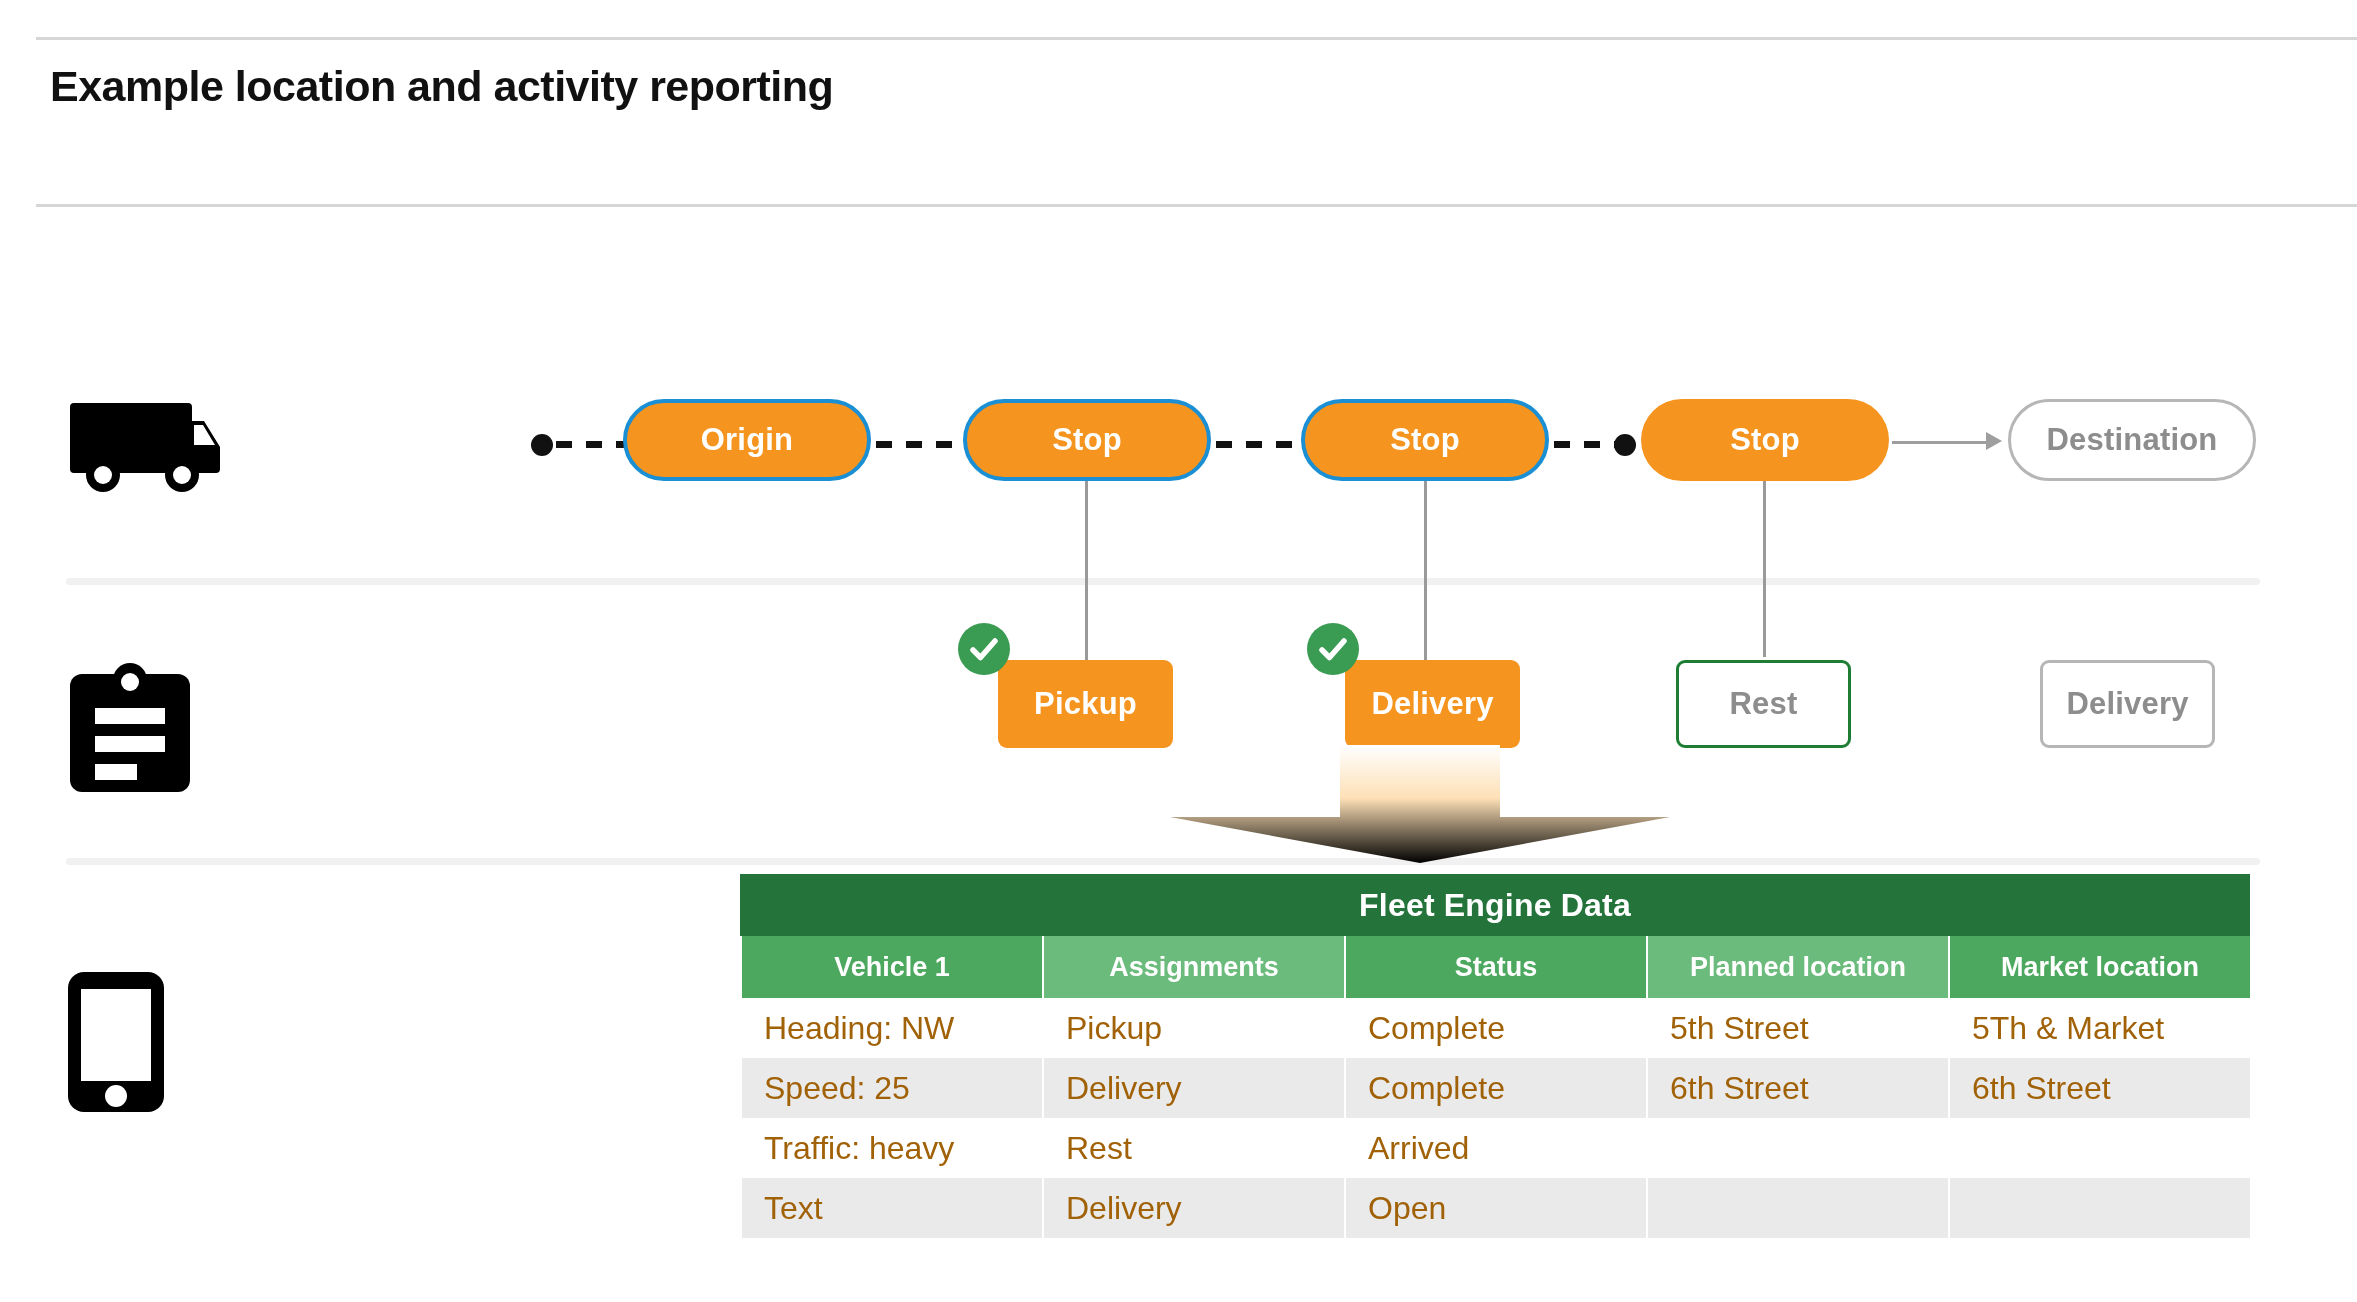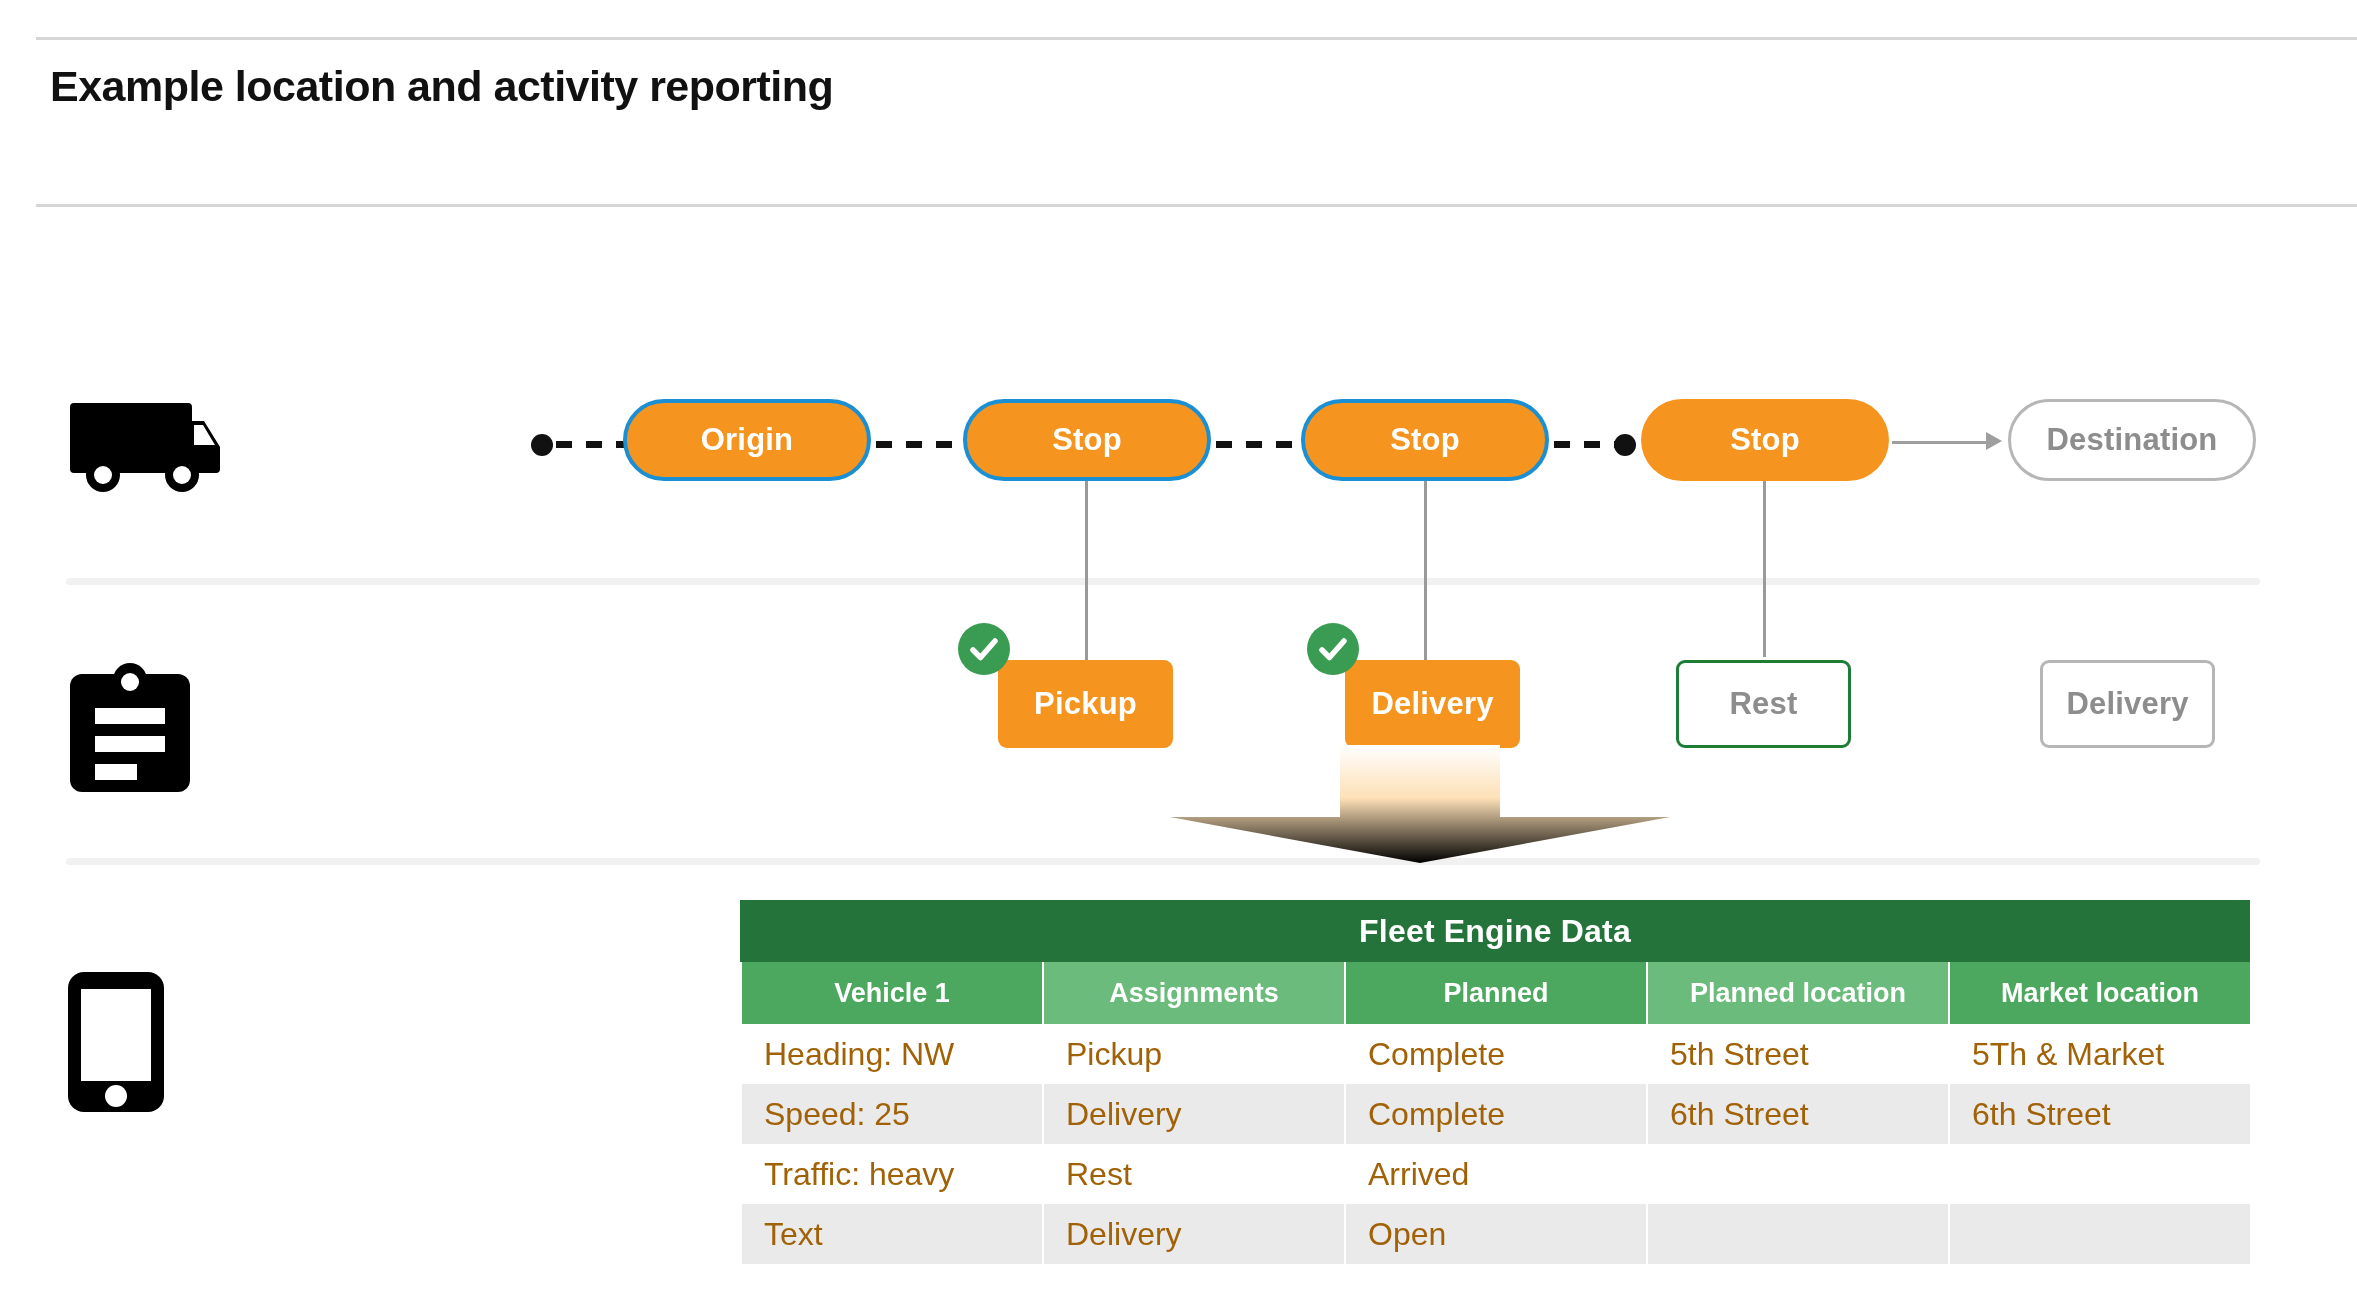--- a/index.html
+++ b/index.html
@@ -83,21 +83,21 @@
 
   .check-badge {
     position: absolute; width: 52px; height: 52px; border-radius: 50%;
     background: #3A9B52; display: flex; align-items: center; justify-content: center;
   }
 
   
   .big-arrow { position: absolute; left: 1160px; top: 745px; width: 520px; height: 120px; }
 
   
-  .fleet-table { position: absolute; left: 740px; top: 900px; width: 1510px; }
+  .fleet-table { position: absolute; left: 740px; top: 874px; width: 1510px; }
   .table-title {
     height: 62px; background: #23733A; color: #ffffff;
     display: flex; align-items: center; justify-content: center;
     font-size: 32px; font-weight: 700; letter-spacing: 0.2px;
   }
   table.fleet { border-collapse: separate; border-spacing: 2px 0; width: 1510px; table-layout: fixed; }
   table.fleet th {
     height: 62px; color: #ffffff; font-size: 27px; font-weight: 700;
     text-align: center; vertical-align: middle;
   }
@@ -241,21 +241,21 @@
         <col class="col-0">
           <col class="col-1">
           <col class="col-2">
           <col class="col-3">
           <col class="col-4">
       </colgroup>
       <thead>
         <tr>
           <th class="dark">Vehicle 1</th>
           <th class="light">Assignments</th>
-          <th class="dark">Planned</th>
+          <th class="dark">Status</th>
           <th class="light">Planned location</th>
           <th class="dark">Market location</th>
         </tr>
       </thead>
       <tbody>
         <tr class="odd">
           <td>Heading: NW</td>
           <td>Pickup</td>
           <td>Complete</td>
           <td>5th Street</td>

